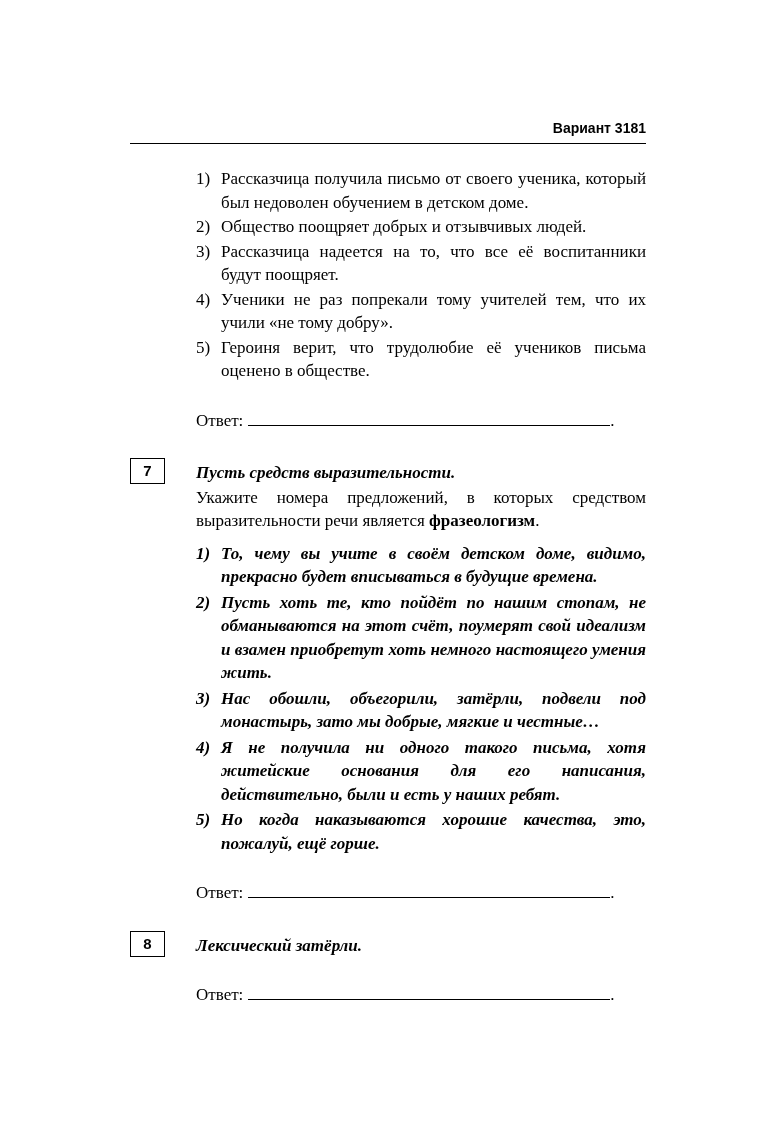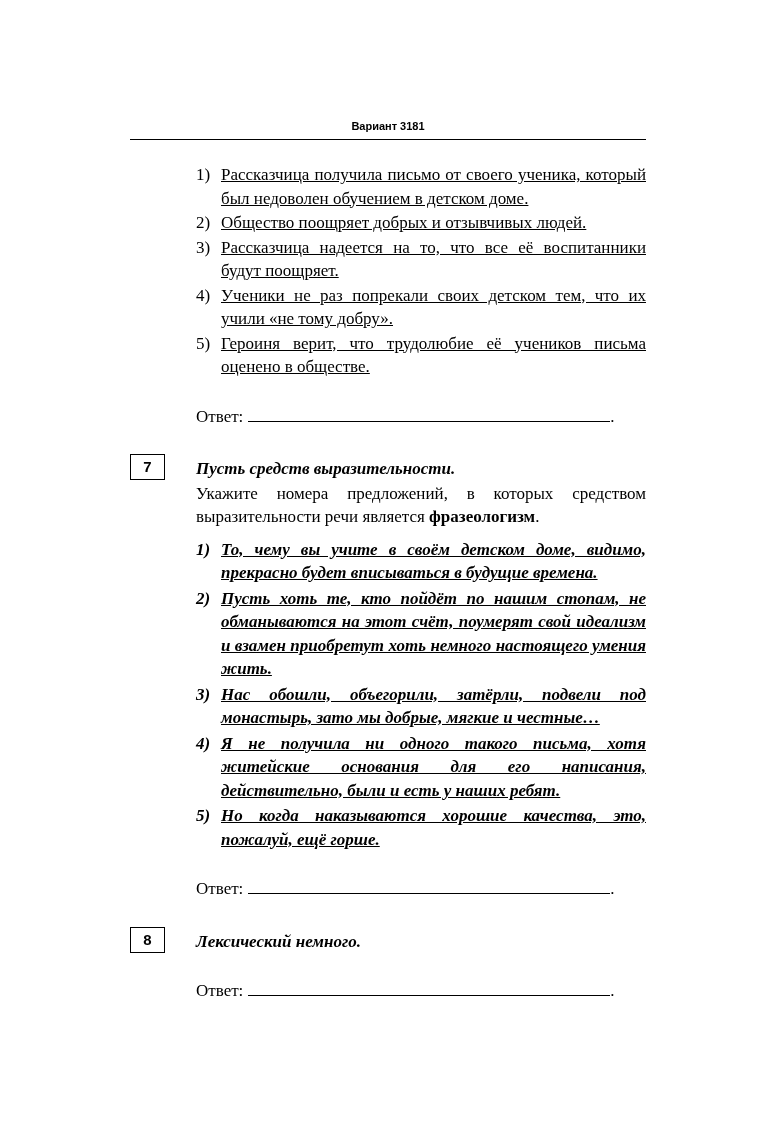--- a/index.html
+++ b/index.html
@@ -14,41 +14,41 @@
     margin: 0 auto;
   }
   .content {
     position: absolute;
     left: 130px;
     top: 120px;
     width: 516px;
   }
   .page-header {
     display: flex;
-    justify-content: center;
+    justify-content: flex-end;
     align-items: baseline;
     font-family: "Liberation Sans", sans-serif;
     font-weight: bold;
-    font-size: 11px;
+    font-size: 14px;
     padding-bottom: 7px;
     border-bottom: 1.2px solid #000;
   }
   .body-col {
     margin-left: 66px;
     margin-top: 23px;
     font-size: 17px;
     line-height: 23.5px;
   }
   .option {
     display: flex;
     text-align: justify;
     margin-bottom: 1px;
   }
   .option .num { width: 25px; flex-shrink: 0; }
-  .option .text { flex: 1; hyphens: auto; text-decoration: underline; -webkit-hyphens: auto; }
+  .option .text { flex: 1; hyphens: auto; -webkit-hyphens: auto; }
   .options-italic .num,
   .options-italic .text {
     font-weight: bold;
     font-style: italic;
   }
   .options-italic .option { margin-bottom: 2px; }
   .answer-row {
     margin-top: 26px;
     margin-bottom: 14px;
     white-space: nowrap;
@@ -115,21 +115,21 @@
         <div class="option">
           <span class="num">2)</span>
           <span class="text">Общество поощряет добрых и отзывчивых людей.</span>
         </div>
         <div class="option">
           <span class="num">3)</span>
           <span class="text">Рассказчица надеется на то, что все её воспитанники будут поощряет.</span>
         </div>
         <div class="option">
           <span class="num">4)</span>
-          <span class="text">Ученики не раз попрекали своих детском тем, что их учили «не тому добру».</span>
+          <span class="text">Ученики не раз попрекали тому учителей тем, что их учили «не тому добру».</span>
         </div>
         <div class="option">
           <span class="num">5)</span>
           <span class="text">Героиня верит, что трудолюбие её учеников письма оценено в обществе.</span>
         </div>
       </div>
 
       <div class="answer-row">
         <span>Ответ:</span><span class="answer-blank"></span><span>.</span>
       </div>
@@ -169,21 +169,21 @@
       </div>
 
       <div class="answer-row">
         <span>Ответ:</span><span class="answer-blank"></span><span>.</span>
       </div>
 
       <div class="task-row">
         <div class="task-box">
           <span>8</span>
         </div>
-        <span class="task-title">Лексический немного.</span>
+        <span class="task-title">Лексический затёрли.</span>
       </div>
 
 
       <div class="answer-row">
         <span>Ответ:</span><span class="answer-blank"></span><span>.</span>
       </div>
 
     </div>
   </div>
 </div>

